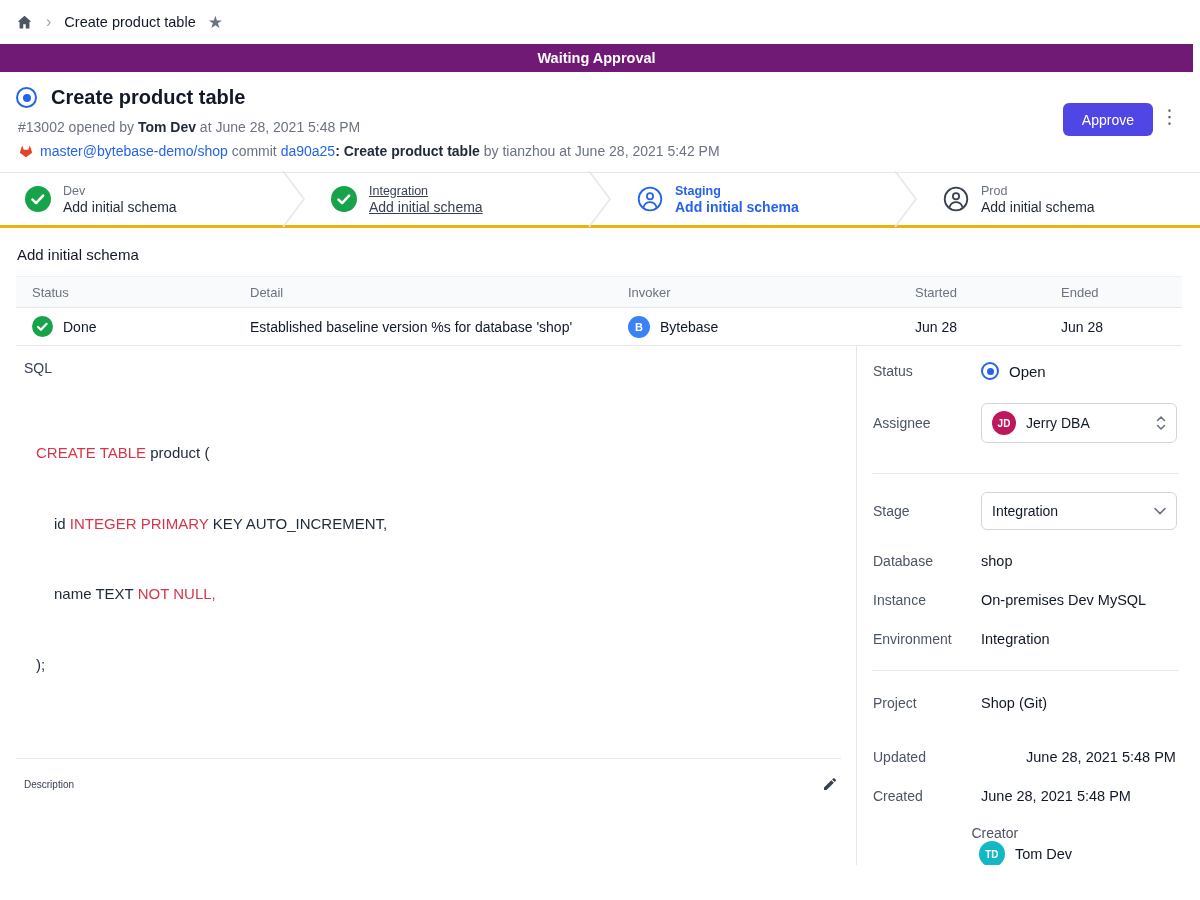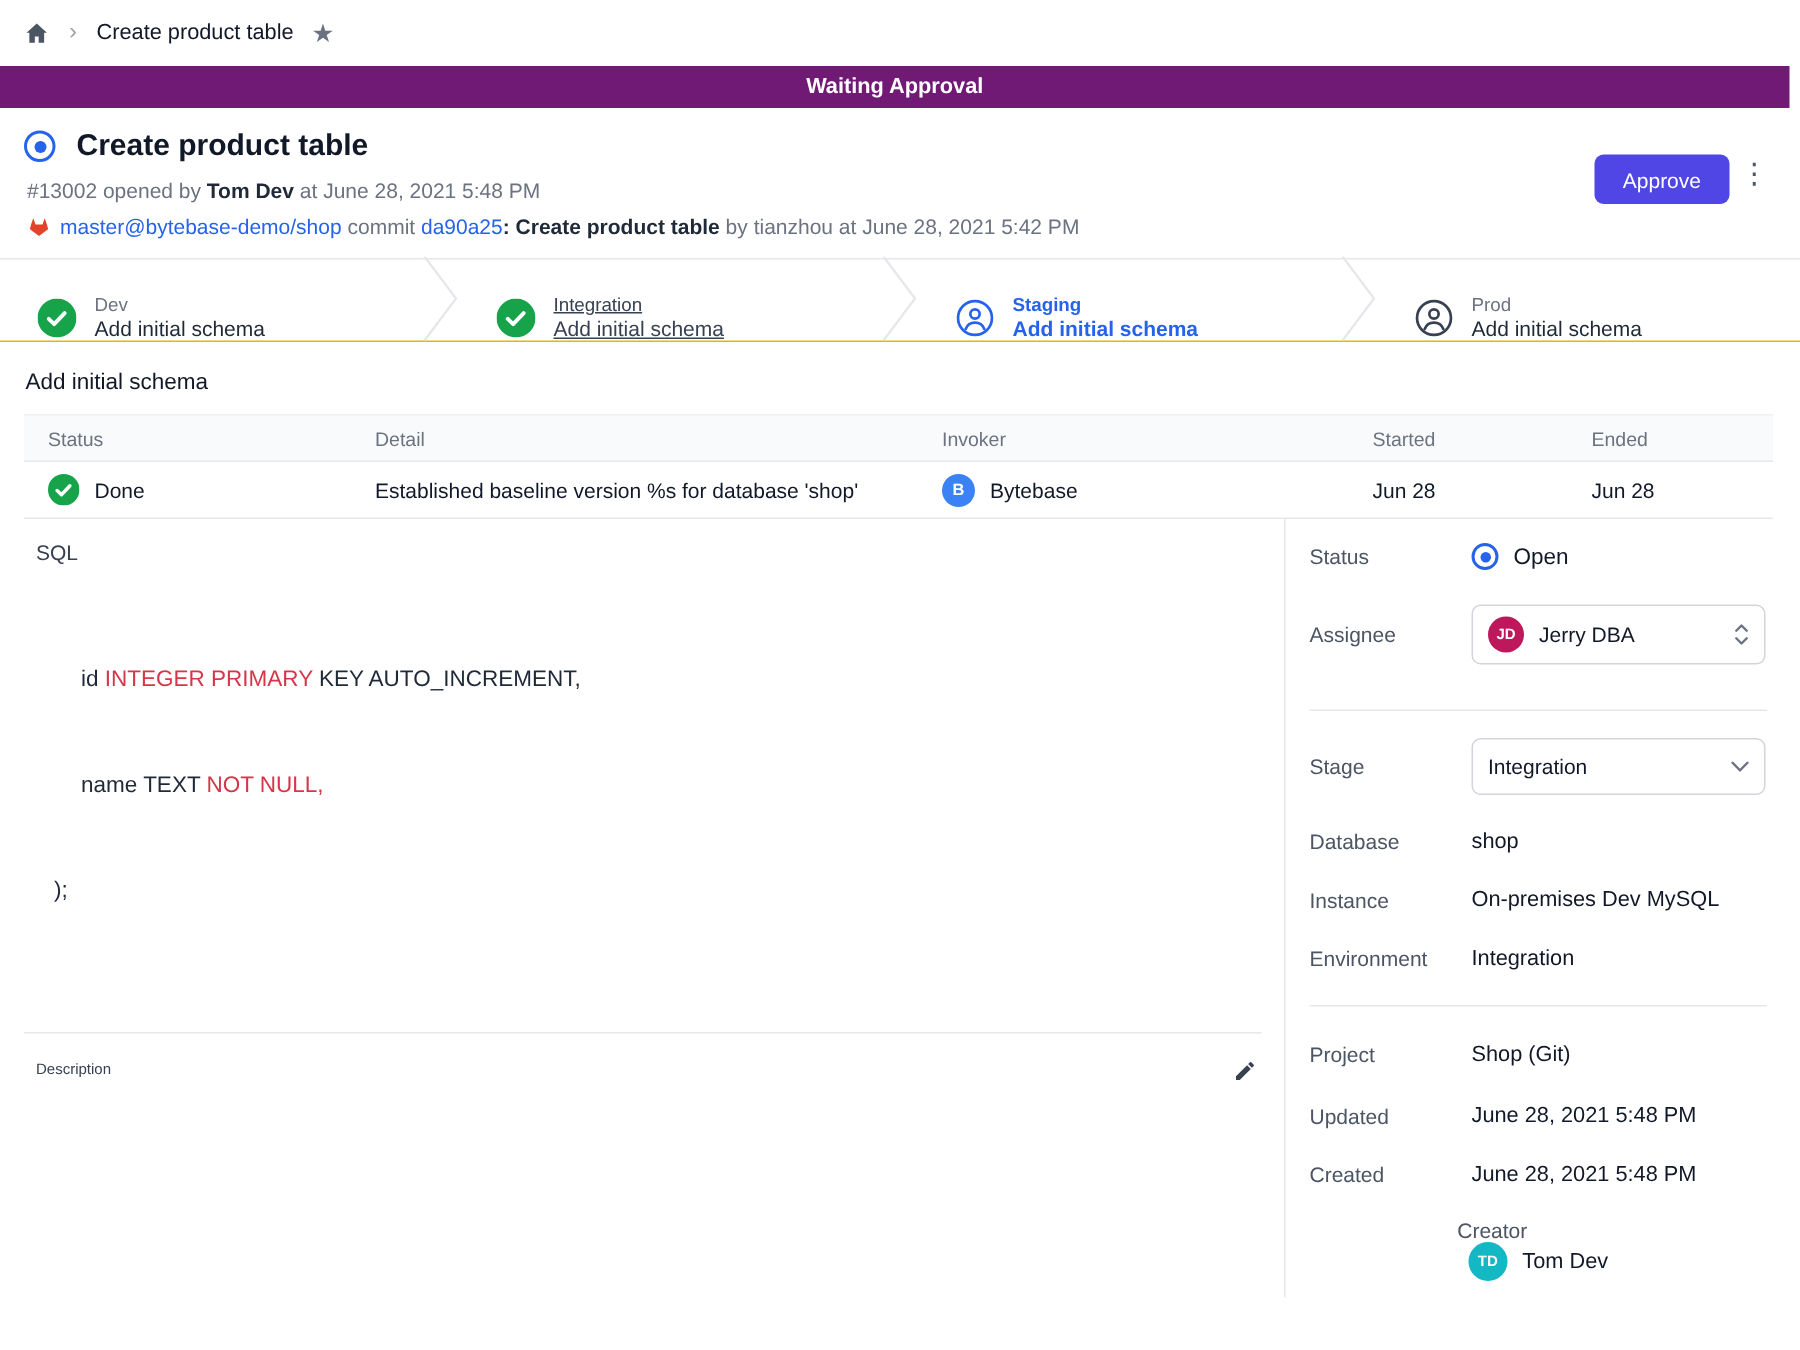--- a/index.html
+++ b/index.html
@@ -30,21 +30,21 @@
   .meta-line { margin:10px 0 0 2px; font-size:14px; color:#6b7280; display:flex; align-items:center; }
   .meta-strong { color:#1f2937; font-weight:600; }
   .vcs-line { margin-top:8px; display:flex; align-items:center; gap:6px; }
   .vcs-text { white-space:pre; }
   .link { color:#2563eb; cursor:pointer; }
   .approve-btn { position:absolute; top:31px; right:47px; height:33px; padding:0 19px;
                  background:#4f46e5; color:#fff; font-size:14px; font-weight:500;
                  font-family:"Liberation Sans", sans-serif; border:none; border-radius:6px; cursor:pointer; }
   .kebab { position:absolute; top:35px; right:21px; color:#4b5563; font-size:19px; cursor:pointer; line-height:1; }
   
-  .pipeline { height:56px; border-top:1px solid #e5e7eb; border-bottom:1px solid #eab308; display:flex; align-items:flex-end; }
+  .pipeline { height:56px; border-top:1px solid #e5e7eb; border-bottom:3px solid #eab308; display:flex; align-items:center; }
   .stage { flex:1; display:flex; align-items:center; gap:12px; padding-left:25px; cursor:pointer; }
   .stage-texts { display:flex; flex-direction:column; gap:1px; }
   .stage-env { font-size:12.5px; color:#6b7280; }
   .stage-task { font-size:14px; color:#1f2937; }
   .stage.linked .stage-env, .stage.linked .stage-task { text-decoration:underline; color:#374151; }
   .stage.active .stage-env, .stage.active .stage-task { color:#2563eb; font-weight:700; text-decoration:none; }
   .sep { flex-shrink:0; }
   
   .task-section { padding:16px 18px 0 16px; }
   .task-title { font-size:15px; color:#111827; margin:2px 0 13px 1px; font-weight:400; }
@@ -87,21 +87,21 @@
   .av-b  { width:22px; height:22px; background:#3b82f6; font-size:11px; }
   .side-divider { border:none; border-top:1px solid #e5e7eb; margin:30px 0 0 0; }
   .r-status    { margin-top:16px; }
   .r-assignee  { margin-top:23px; }
   .r-stage     { margin-top:18px; }
   .r-db        { margin-top:23px; }
   .r-instance  { margin-top:23px; }
   .r-env       { margin-top:23px; }
   .sd2         { margin-top:23px; }
   .r-project   { margin-top:24px; }
-  .r-updated   { margin-top:25px; }
+  .r-updated   { margin-top:38px;gap:45px; }
   .r-created   { margin-top:23px; }
   .r-creator   { margin-top:21px;flex-direction:column; }
 </style>
 </head>
 <body>
 
 <div class="topbar">
   <span style="display:flex;">
     <svg viewBox="0 0 20 20" width="17" height="17" fill="#4b5563">
         <path d="M10 2 2 9.2h2.2V17h4.3v-4.8h3V17h4.3V9.2H18z"></path>
@@ -230,20 +230,21 @@
       <span class="c-start">Jun 28</span>
       <span class="c-end">Jun 28</span>
     </div>
   </div>
 </div>
 
 <div class="content-wrap">
   <div class="main-col">
     <div class="sql-label">SQL</div>
     <div class="sql-code">
+      <div class="sql-line"><span class="kw">CREATE TABLE</span><span> product (</span></div>
       <div class="sql-line ind"><span>id </span><span class="kw">INTEGER PRIMARY</span><span> KEY AUTO_INCREMENT,</span></div>
       <div class="sql-line ind"><span>name TEXT </span><span class="kw">NOT NULL,</span></div>
       <div class="sql-line"><span>);</span></div>
     </div>
     <hr class="divider">
     <div class="desc-row">
       <span class="desc-label">Description</span>
       <span class="pencil">
         <svg viewBox="0 0 24 24" width="16" height="16" fill="#374151">
             <path d="M3 17.25V21h3.75L17.81 9.94l-3.75-3.75L3 17.25zM20.71 7.04a1 1 0 0 0 0-1.41l-2.34-2.34a1 1 0 0 0-1.41 0l-1.83 1.83 3.75 3.75 1.83-1.83z"></path>

